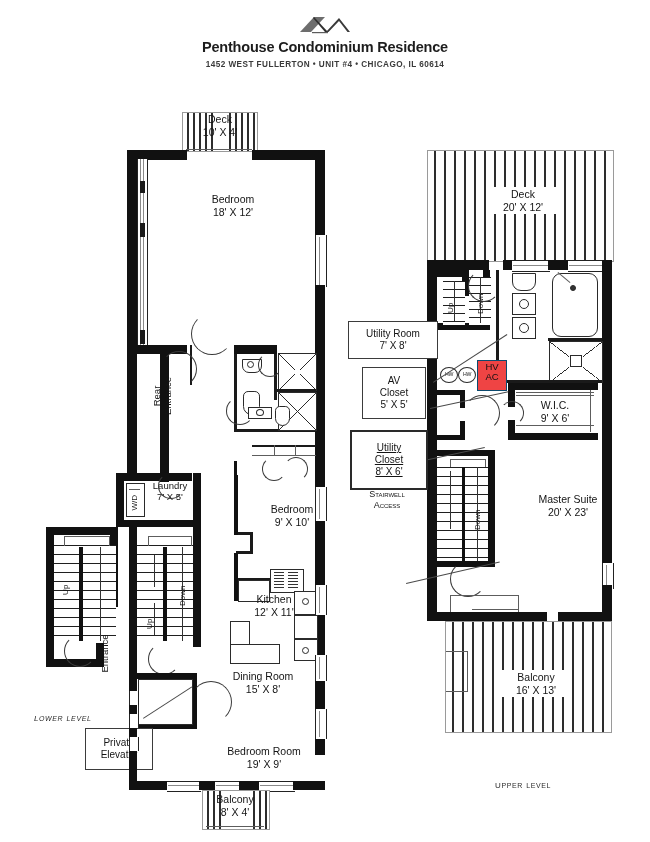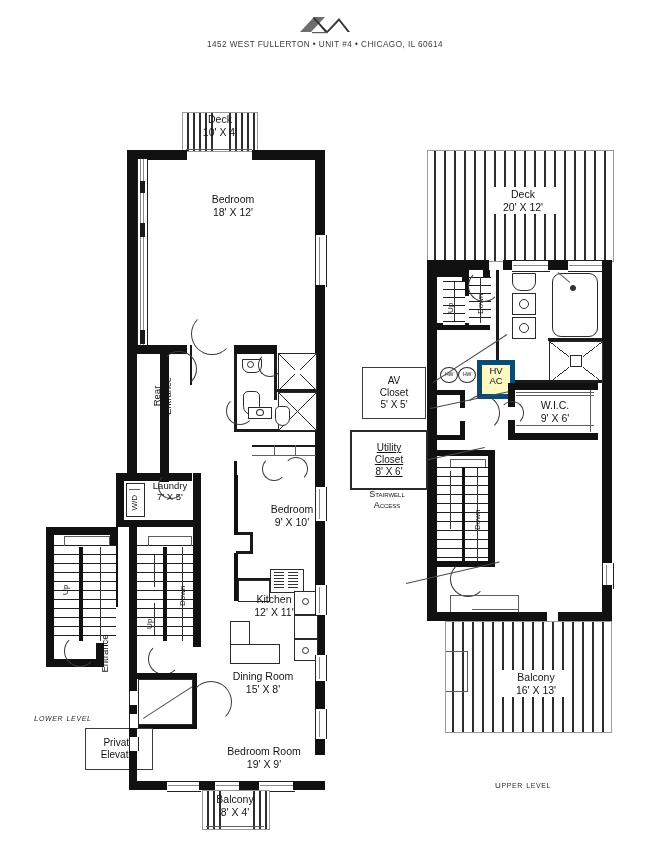--- a/index.html
+++ b/index.html
@@ -5,21 +5,21 @@
   html,body{margin:0;padding:0;background:#ffffff;}
   body{width:650px;height:842px;position:relative;overflow:hidden;
        font-family:"Liberation Sans","DejaVu Sans",sans-serif;color:#1a1a1a;}
   .abs{position:absolute;}
 
   
   #header{position:absolute;left:0;top:14px;width:650px;text-align:center;}
   #logo{display:block;margin:0 auto 2px auto;}
   #title{font-size:14.5px;font-weight:bold;letter-spacing:-0.2px;color:#1d1d1d;
          margin:0;line-height:18px;}
-  #subtitle{font-size:8.2px;font-weight:normal;letter-spacing:0.45px;color:#3a3a3a;
+  #subtitle{font-size:8.2px;font-weight:bold;letter-spacing:0.45px;color:#3a3a3a;
             margin:4px 0 0 0;line-height:10px;}
 
   
   #main-plan{left:30px;top:95px;width:320px;height:700px;}
   #upper-plan{left:340px;top:95px;width:300px;height:700px;}
 
   
   .wall{position:absolute;background:#111111;}
   .wall-thin{position:absolute;background:#1a1a1a;}
   .inner{position:absolute;border:1px solid #2b2b2b;background:#fff;}
@@ -68,35 +68,36 @@
   .xbox::before,.xbox::after{content:"";position:absolute;left:0;top:0;width:100%;height:100%;}
   .xbox::before{background:linear-gradient(to top right,transparent 49.4%,#2a2a2a 49.4%,#2a2a2a 50.6%,transparent 50.6%);}
   .xbox::after{background:linear-gradient(to bottom right,transparent 49.4%,#2a2a2a 49.4%,#2a2a2a 50.6%,transparent 50.6%);}
 
   
   .swing{position:absolute;border:1px solid #3a3a3a;border-radius:50%;
          border-right-color:transparent;border-top-color:transparent;background:transparent;}
   .swing2{position:absolute;border:1px solid #3a3a3a;border-radius:50%;
          border-left-color:transparent;border-bottom-color:transparent;background:transparent;}
 
-  .hvbox{position:absolute;border:5px solid #0c4a6e;background:#fef9c3;text-align:center;
+  .hvbox{position:absolute;border:1px solid #0c4a6e;background:#ef4444;text-align:center;
          font-size:9.5px;line-height:10px;padding-top:1px;color:#111;}
   .hwc{position:absolute;border:1px solid #2a2a2a;border-radius:50%;background:#fff;
        font-size:5.2px;text-align:center;color:#222;line-height:12px;letter-spacing:-0.2px;}
 </style>
 </head>
 <body>
 
 <div id="header">
   <svg id="logo" width="54" height="22" viewBox="0 0 54 22">
     <path d="M2 18 L16 3 L27 3 L13 18 Z" fill="#6d6d6d"></path>
     <path d="M16 3 L16 3 L30 18 L27 18 L15 4 Z" fill="#2f2f2f"></path>
     <path d="M28 18 L41 4 L52 18 L49.5 18 L41 7 L30.5 18 Z" fill="#3a3a3a"></path>
     <path d="M14 18 L30 18 L30 19.2 L14 19.2 Z" fill="#5c5c5c"></path>
   </svg>
+  <h1 id="title">Penthouse Condominium Residence</h1>
   <p id="subtitle">1452 WEST FULLERTON • UNIT #4 • CHICAGO, IL 60614</p>
 </div>
 
 <div class="abs" id="main-plan">
 
   <div class="deck" style="left:152px;top:17px;width:74px;height:38px;">
     <div class="board" style="left:4px"></div>
       <div class="board" style="left:10px"></div>
     <div class="board" style="left:16px"></div>
       <div class="board" style="left:22px"></div>
@@ -488,20 +489,24 @@
   <div class="hair" style="left:145px;top:364px;width:1px;height:8px;"></div>
   <div class="stringer" style="left:122px;top:372px;width:3px;height:94px;"></div>
   <div class="arrowline" style="left:110px;top:376px;height:58px;"></div>
   <div class="arrowline" style="left:137px;top:372px;height:94px;"></div>
   <div class="lbl lbl-xs rot90" style="left:122px;top:420px;width:32px;">
     <span class="n">Down</span>
   </div>
   <div class="wall" style="left:97px;top:466px;width:58px;height:6px;"></div>
   <div class="swing" style="left:110px;top:466px;width:34px;height:34px;"></div>
 
+  <div class="lbl" style="left:180px;top:398px;width:96px;">
+    <span class="n">Master Suite</span>
+    <span class="d">20' X 23'</span>
+  </div>
 
   <div class="hair" style="left:110px;top:500px;width:68px;height:1px;"></div>
   <div class="hair" style="left:110px;top:500px;width:1px;height:22px;"></div>
   <div class="hair" style="left:132px;top:514px;width:46px;height:1px;"></div>
   <div class="hair" style="left:178px;top:500px;width:1px;height:22px;"></div>
   <div class="hair" style="left:110px;top:521px;width:68px;height:1px;"></div>
 
   <div class="wall" style="left:87px;top:517px;width:120px;height:9px;"></div>
   <div class="wall" style="left:218px;top:517px;width:54px;height:9px;"></div>
 
@@ -526,20 +531,24 @@
   <div class="hair" style="left:106px;top:557px;width:1px;height:40px;background:#fff;"></div>
   <div class="hair" style="left:106px;top:596px;width:22px;height:1px;"></div>
   <div class="hair" style="left:127px;top:557px;width:1px;height:40px;"></div>
   <div class="hair" style="left:106px;top:556px;width:22px;height:1px;"></div>
   <div class="lbl" style="left:160px;top:575px;width:66px;background:#fff;padding:1px 3px;">
     <span class="n">Balcony</span>
     <span class="d">16' X 13'</span>
   </div>
 
   <div class="leader" style="left:93px;top:287px;width:88px;transform:rotate(-33deg);"></div>
+  <div class="callout" style="left:8px;top:226px;width:88px;height:36px;">
+    <span>Utility Room</span>
+    <span>7' X 8'</span>
+  </div>
 
   <div class="leader" style="left:90px;top:313px;width:80px;transform:rotate(-12deg);"></div>
   <div class="callout" style="left:22px;top:272px;width:62px;height:50px;">
     <span>AV</span>
     <span>Closet</span>
     <span>5' X 5'</span>
   </div>
 
   <div class="leader" style="left:84px;top:365px;width:62px;transform:rotate(-12deg);"></div>
   <div class="callout bold" style="left:10px;top:335px;width:74px;height:56px;">

